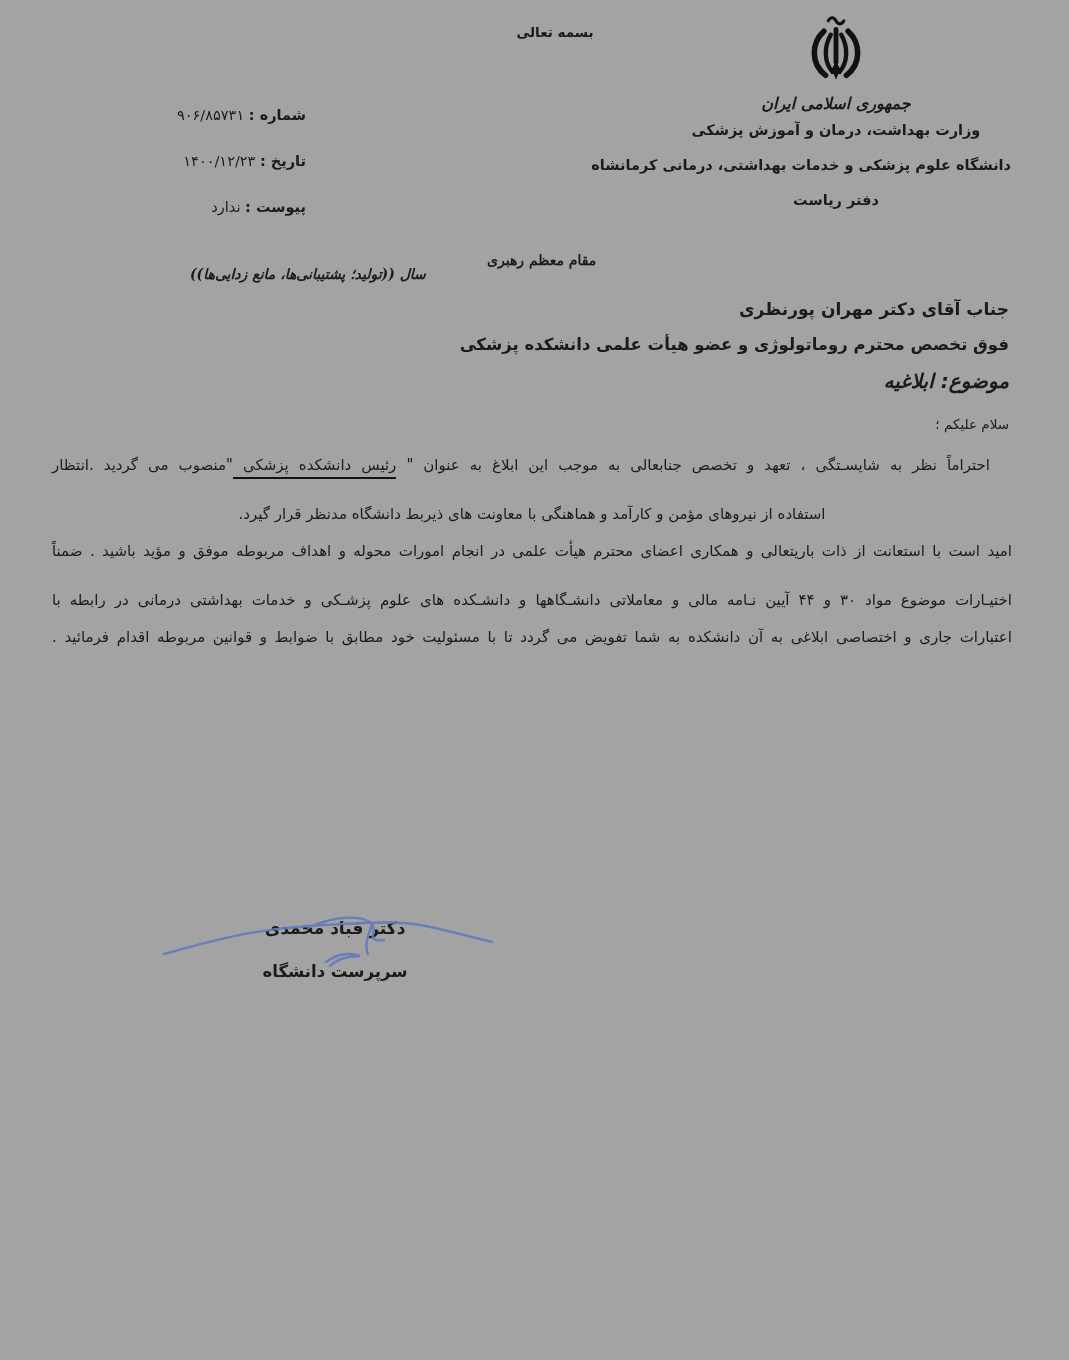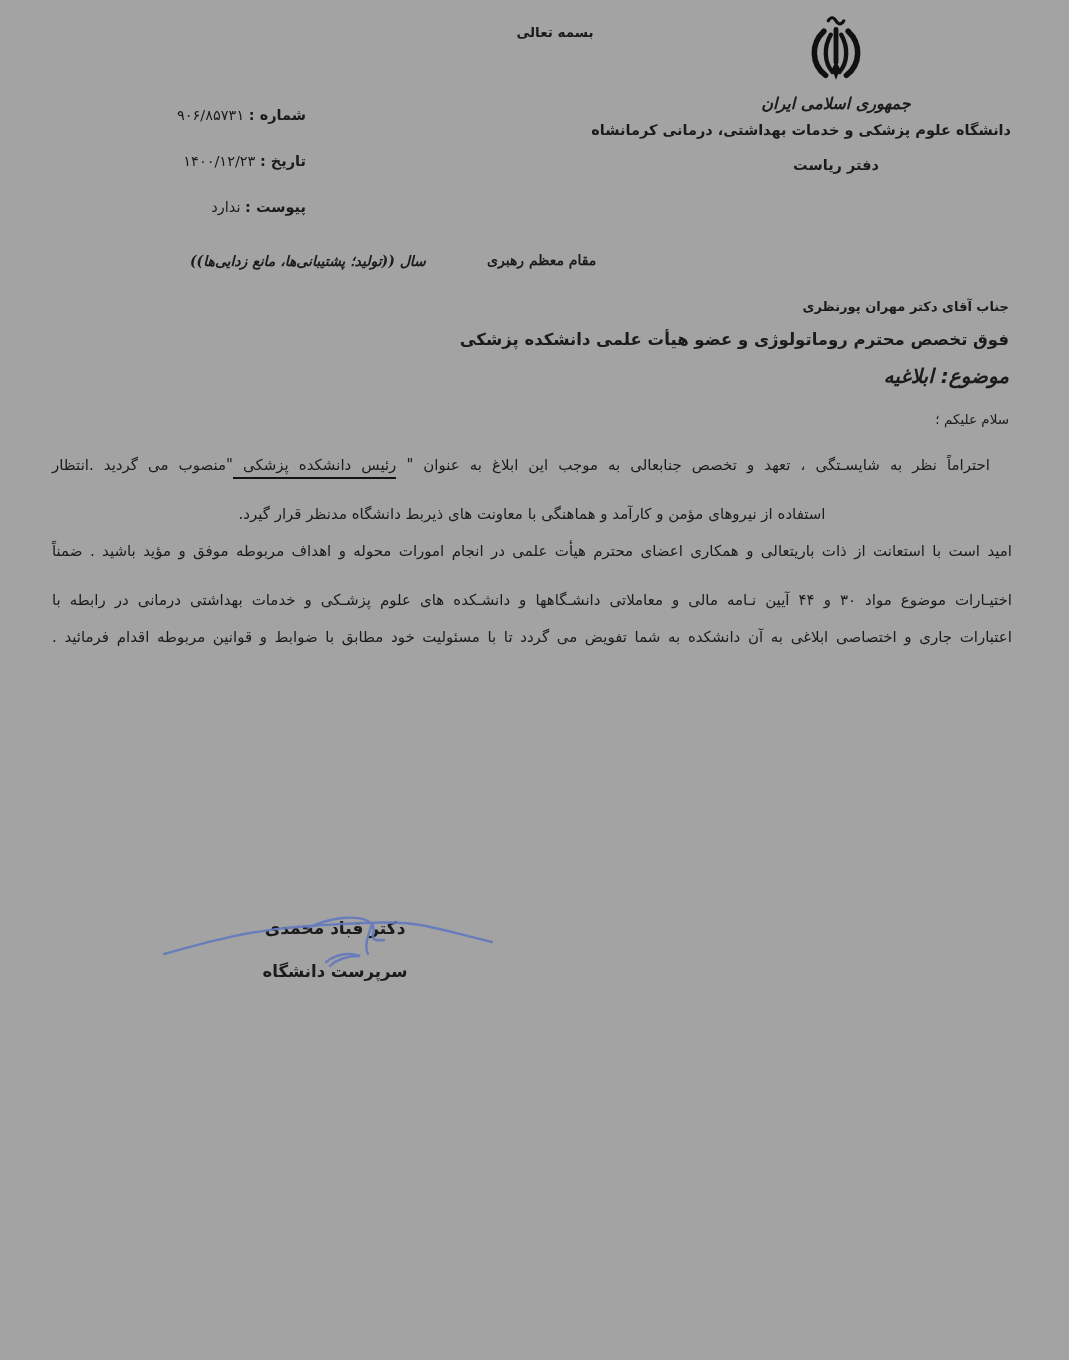--- a/index.html
+++ b/index.html
@@ -31,32 +31,32 @@
   .meta {
     position:absolute; top:92px; left:64px; width:242px;
     direction:rtl; text-align:right; font-size:14.5px;
   }
   .meta-row { line-height:46px; white-space:nowrap; }
   .meta-label { font-weight:bold; }
   .meta-value { font-weight:normal; }
   
   .slogan-wrap { position:absolute; top:250px; left:0; width:1069px; height:36px; }
   .slogan-text {
-    position:absolute; left:190px; top:3px;
+    position:absolute; left:190px; top:16px;
     font-family:"DejaVu Serif","Liberation Serif",serif; font-style:italic;
     font-size:14px; font-weight:600; white-space:nowrap;
   }
   .slogan-attrib {
     position:absolute; left:487px; top:2px;
     font-family:"DejaVu Serif","Liberation Serif",serif; 
     font-size:14px; font-weight:600; white-space:nowrap;
   }
   
   .addressee { position:absolute; top:299px; right:60px; left:55px; text-align:right; }
-  .addr-name { font-size:13px; font-weight:bold; margin-bottom:16px; white-space:nowrap; }
+  .addr-name { font-size:17px; font-weight:bold; margin-bottom:16px; white-space:nowrap; }
   .addr-role { font-size:16.5px; font-weight:bold; margin-bottom:15px; white-space:nowrap; }
   .addr-subject { font-size:20px; font-weight:bold; font-style:italic; margin-bottom:23px; white-space:nowrap;text-align:right; }
   .addr-salutation { font-size:13.5px; font-weight:normal; }
   
   .body-text { position:absolute; top:452px; right:57px; left:52px; font-size:15px; }
   .bline { line-height:26px; white-space:nowrap; }
   .bline.justify { text-align:justify; text-align-last:justify; }
   .bline.center  { text-align:center; }
   .indent { padding-right:22px; }
   .mb-big   { margin-bottom:23px; }
@@ -85,20 +85,21 @@
         <path d="M59 22 C74 36 74 60 57 73" stroke-width="6.4"></path>
 
         <path d="M39 26 C31 40 31 58 41 69" stroke-width="5"></path>
         <path d="M51 26 C59 40 59 58 49 69" stroke-width="5"></path>
 
         <path d="M45 20 L45 58" stroke-width="5.6"></path>
         <path d="M45 58 L41 66 L45 76 L49 66 Z" fill="#111111" stroke-width="1.5"></path>
       </g>
     </svg>
     <div class="calligraphy">جمهوری اسلامی ایران</div>
+    <div class="org-line">وزارت بهداشت، درمان و آموزش پزشکی</div>
     <div class="org-line">دانشگاه علوم پزشکی و خدمات بهداشتی، درمانی کرمانشاه</div>
     <div class="org-line">دفتر ریاست</div>
   </div>
 
   <div class="meta">
     <div class="meta-row">
       <span class="meta-label">شماره :</span>
       <span class="meta-value">۹۰۶/۸۵۷۳۱</span>
     </div>
     <div class="meta-row">

